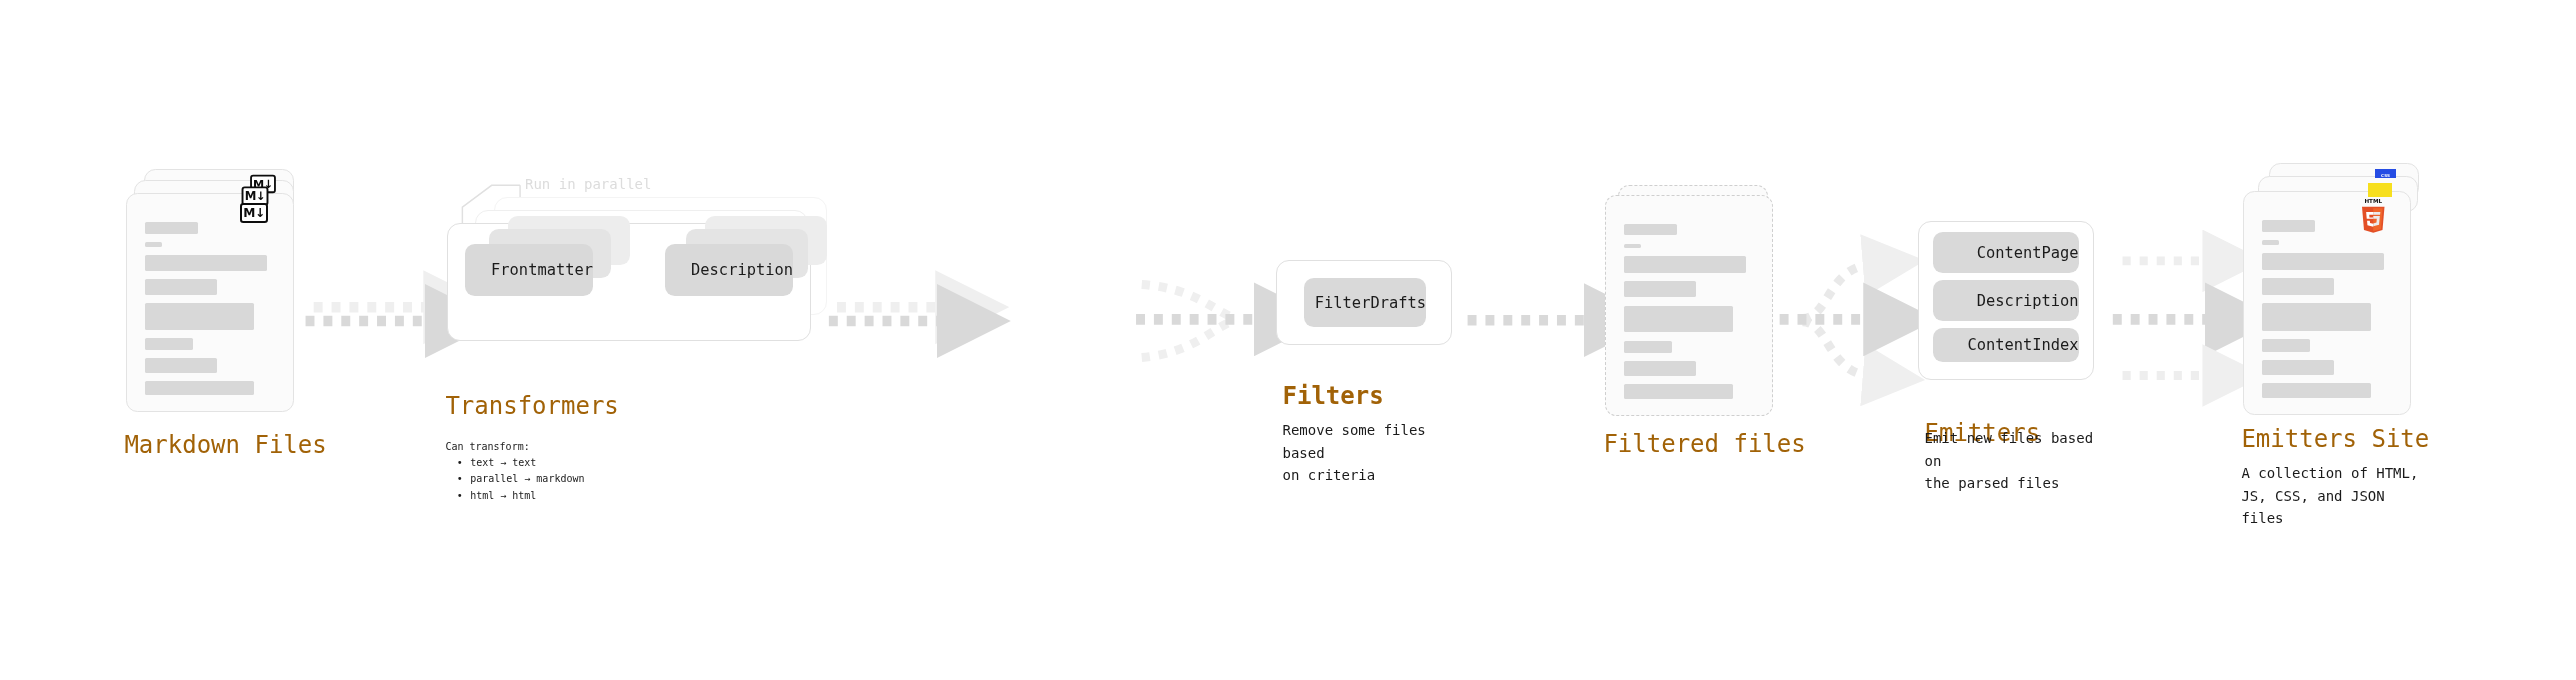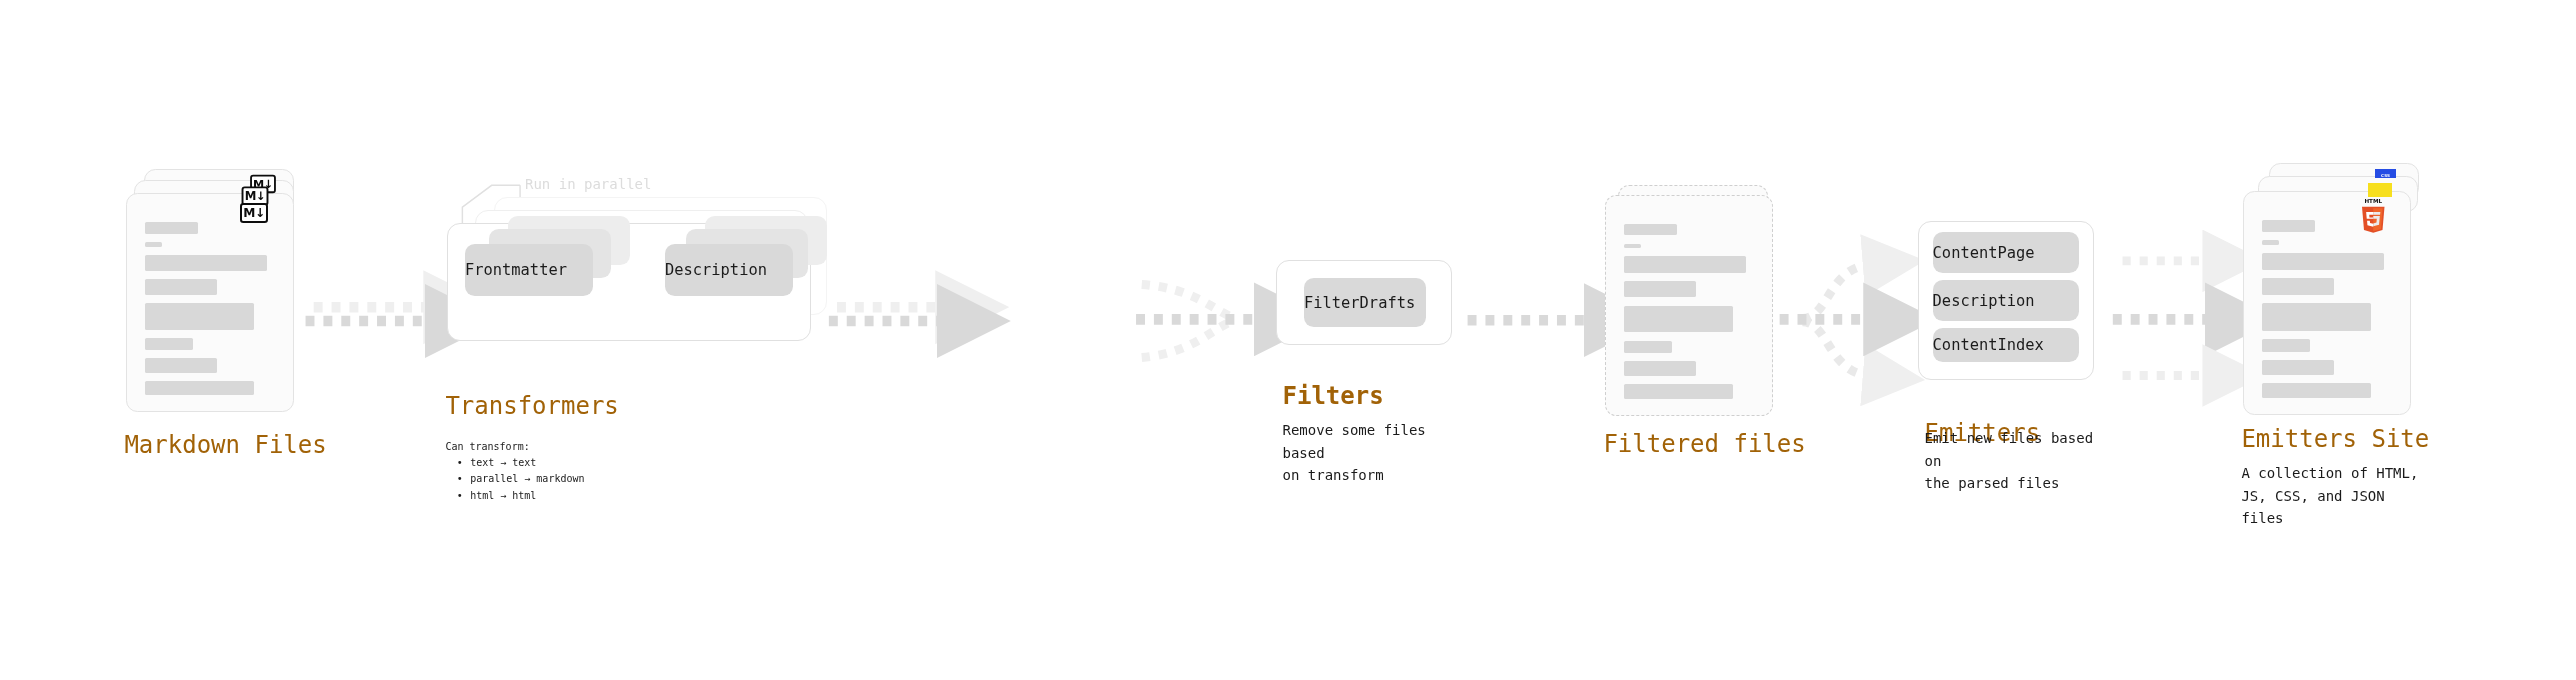--- a/index.html
+++ b/index.html
@@ -91,21 +91,21 @@
     border-radius: 13px;
     background: #ffffff;
   }
   .group-box.ghost2 { border-color: #efefef; }
   .group-box.ghost1 { border-color: #f4f4f4; }
 
   .chip {
     position: absolute;
     background: #d9d9d9;
     border-radius: 9.8px;
-    display: flex; align-items: center; justify-content: flex-start;
+    display: flex; align-items: center; justify-content: flex-end;
     font-family: "DejaVu Sans Mono", "Liberation Mono", monospace;
     font-size: 15.4px;
     color: #1b1b1b;
     white-space: nowrap;
   }
   .chip.ghost2 { background: #e4e4e4; }
   .chip.ghost1 { background: #ededed; }
 
   
   .node-title {
@@ -280,21 +280,21 @@
 
   <div class="node" style="left:1276px; top:260px;">
     <div style="position:relative; width:179px; height:102px;">
       <div class="group-box" style="left:0px; top:0px; width:176px; height:85px;"></div>
       <div class="chip" style="left:28px; top:18px; width:122px; height:49px;">
           <span>FilterDrafts</span>
         </div>
     </div>
     <div class="node-title" style="left:6.5px; top:122px;font-weight:bold;">Filters</div>
     <div class="node-desc" style="left:6.5px; top:159px;">Remove some files based
-on transform</div>
+on criteria</div>
   </div>
 
   <div class="node" style="left:1605px; top:185px;">
     <div class="doc-stack" style="width:175px; height:232px;">
       <div class="doc-card dashed" style="left:13px; top:0px; width:150px; height:32.5px;"></div>
       <div class="doc-card dashed" style="left:0px; top:9.8px; width:168px; height:221px;">
         <div class="doc-body">
           <div class="bar" style="width:41%; height:14px;"></div>
           <div class="bar" style="width:13%; height:5.7px;"></div>
           <div class="bar" style="width:94%; height:20.3px;"></div>

